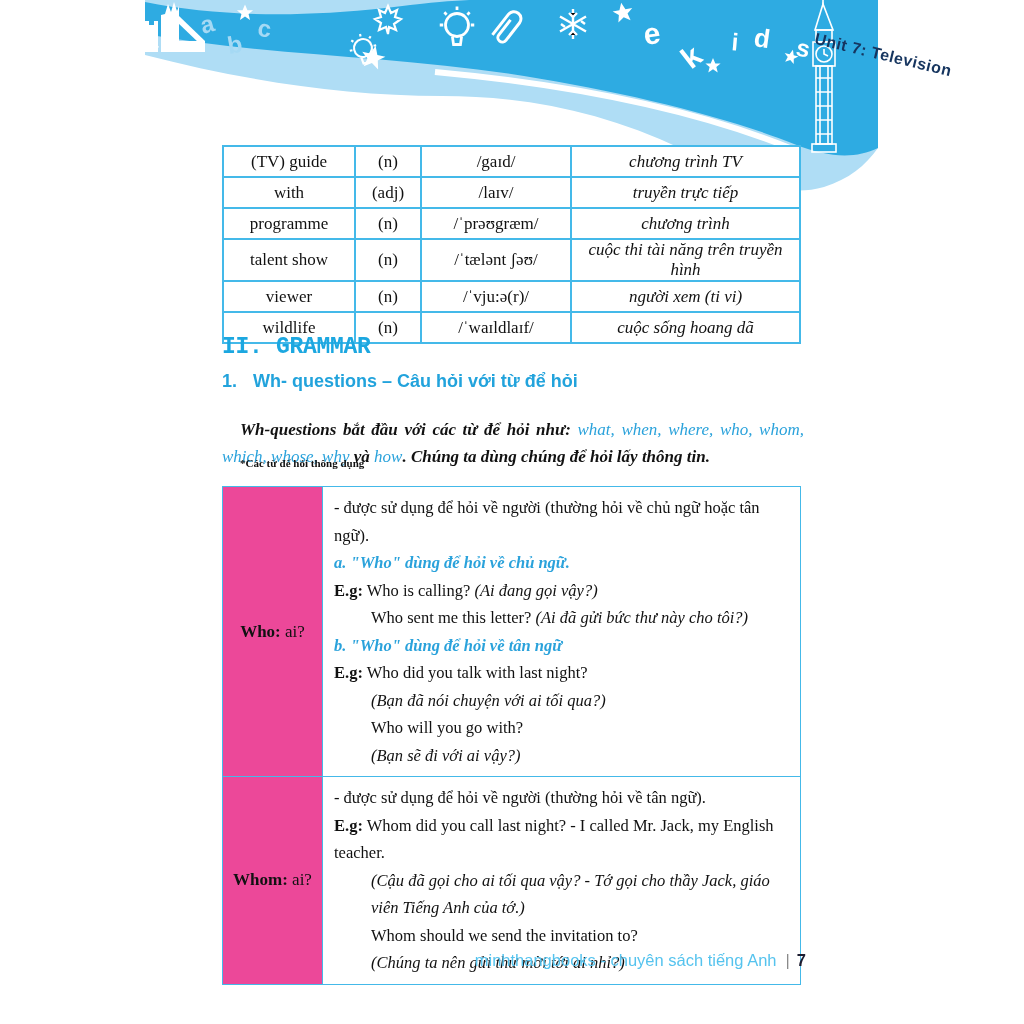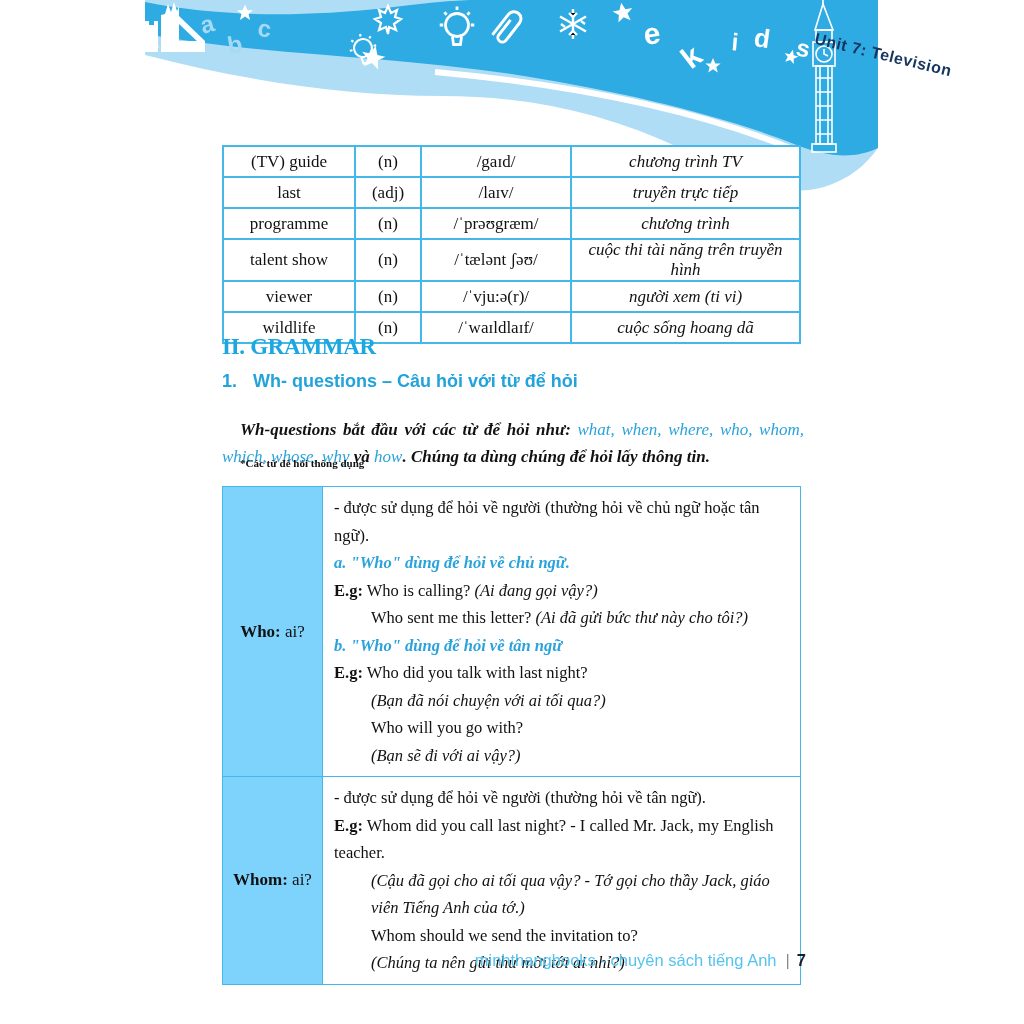--- a/index.html
+++ b/index.html
@@ -15,33 +15,33 @@
   
   #vocab-table{position:absolute;left:222px;top:113px;width:579px;border-collapse:collapse;
         font-size:17px;margin-top:32px;}
   #vocab-table td{border:2px solid #44b9e9;text-align:center;height:29px;padding:0 4px;background:#fff;}
   #vocab-table td.vocab-word{width:122px;}
   #vocab-table td.vocab-pos{width:56px;}
   #vocab-table td.vocab-ipa{width:140px;}
   #vocab-table td.vocab-meaning{font-style:italic;}
 
   
-  #section-title{position:absolute;left:222px;top:334px;font-family:Liberation Serif, serif;
+  #section-title{position:absolute;left:222px;top:334px;font-family:Liberation Mono, monospace;
         font-weight:800;font-size:23px;color:#1ca7e0;letter-spacing:-.3px;text-align:right;}
   #sub-title{position:absolute;left:222px;top:371px;font-family:"Liberation Sans","DejaVu Sans",sans-serif;
         font-weight:bold;font-size:18px;color:#22a3dc;}
   #sub-title .sub-num{margin-right:16px;}
   #intro{position:absolute;left:222px;top:399px;width:582px;font-size:17px;line-height:27px;
         text-indent:18px;text-align:justify;}
   #note{position:absolute;left:240px;top:457px;font-size:11px;font-weight:bold;}
 
   
   #grammar-table{position:absolute;left:222px;top:486px;width:579px;border-collapse:collapse;font-size:16.5px;}
   #grammar-table td{border:1.5px solid #44b9e9;vertical-align:middle;margin-top:32px;}
-  #grammar-table td.term-cell{width:97px;background:#7dd3fc;text-align:center;font-size:17px;}
+  #grammar-table td.term-cell{width:97px;background:#ec4899;text-align:center;font-size:17px;}
   #grammar-table td.content-cell{padding:7px 10px 7px 11px;background:#fff;}
   .gline{line-height:27.5px;}
   .gline.ind1{padding-left:37px;}
   .seg-plain{}
   .seg-it{font-style:italic;}
   .seg-b{font-weight:bold;}
   .seg-bit{font-weight:bold;font-style:italic;}
   .seg-blue-it{color:#2aa2db;font-style:italic;}
   .seg-blue-bit{color:#2aa2db;font-weight:bold;font-style:italic;}
 
@@ -144,21 +144,21 @@
 
   <table id="vocab-table">
     <tbody>
         <tr>
           <td class="vocab-word">(TV) guide</td>
           <td class="vocab-pos">(n)</td>
           <td class="vocab-ipa">/gaɪd/</td>
           <td class="vocab-meaning">chương trình TV</td>
         </tr>
         <tr>
-          <td class="vocab-word">last</td>
+          <td class="vocab-word">with</td>
           <td class="vocab-pos">(adj)</td>
           <td class="vocab-ipa">/laɪv/</td>
           <td class="vocab-meaning">truyền trực tiếp</td>
         </tr>
         <tr>
           <td class="vocab-word">programme</td>
           <td class="vocab-pos">(n)</td>
           <td class="vocab-ipa">/ˈprəʊgræm/</td>
           <td class="vocab-meaning">chương trình</td>
         </tr>

